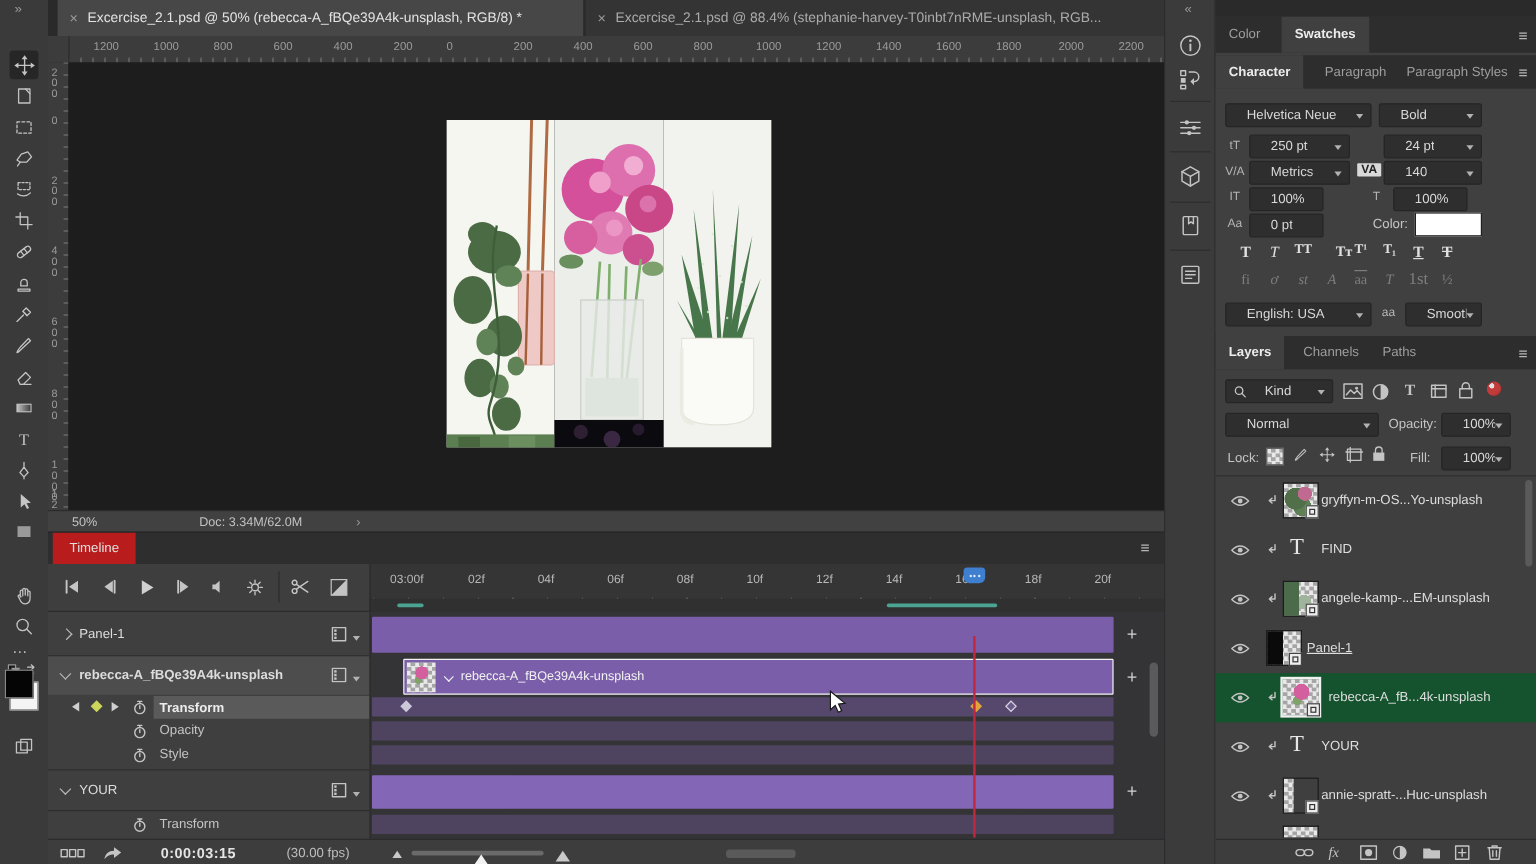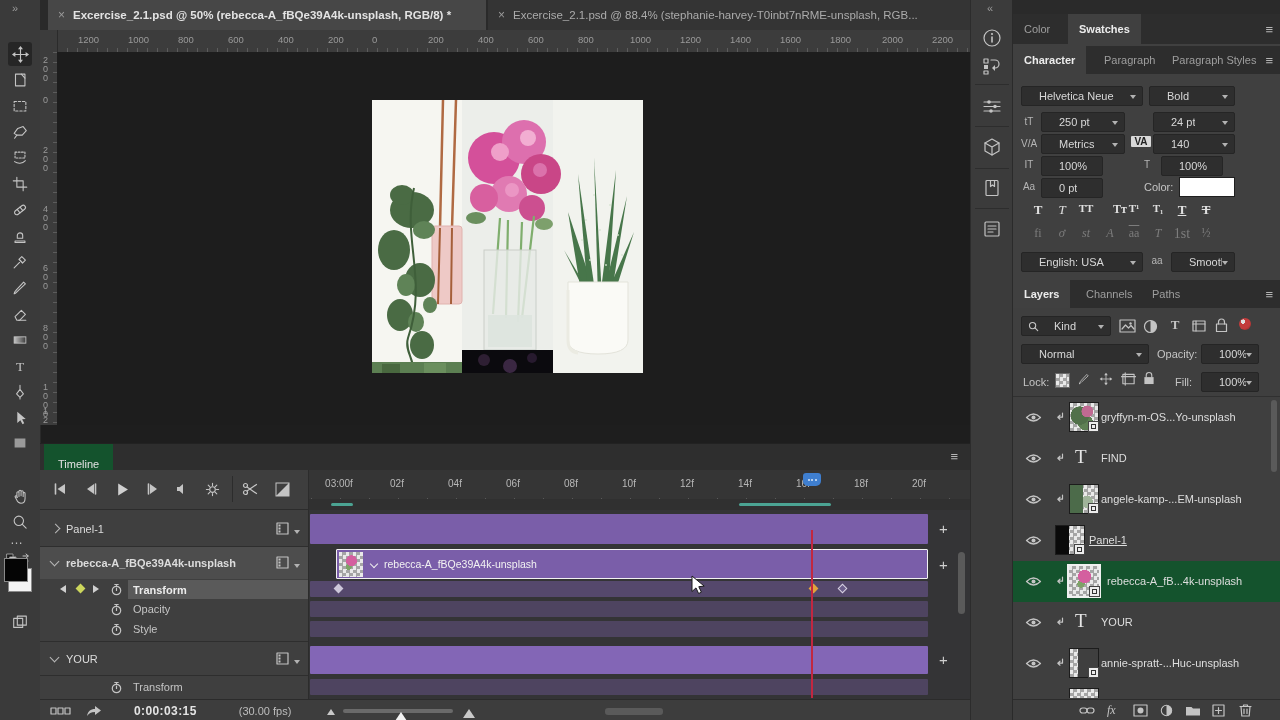--- a/index.html
+++ b/index.html
@@ -27,21 +27,21 @@
      background:repeating-linear-gradient(180deg,#5c5c5c 0 1px,transparent 1px 10px);}
   .vnum{position:absolute;left:3px;width:9px;font-size:9px;line-height:9px;color:#9a9a9a;word-break:break-all;}
   #corner{left:40px;top:30px;width:17px;height:22px;background:#3c3c3c;border-right:1px solid #2b2b2b;border-bottom:1px solid #2b2b2b;}
   
   #canvas{left:57px;top:52px;width:913px;height:373px;background:#1d1d1d;}
   
   #statusbar{left:40px;top:425px;width:930px;height:18px;background:#414141;border-top:1px solid #2b2b2b;display:flex;align-items:center;color:#c2c2c2;font-size:10.5px;}
   
   #tl{left:40px;top:443px;width:930px;height:277px;background:#383838;border-top:1px solid #222;}
   #tl-tabbar{position:absolute;left:0;top:0;width:930px;height:26px;background:#2e2e2e;}
-  #tl-tab{position:absolute;left:4px;top:0;height:26px;padding:0 14px;background:#14532d;display:flex;align-items:flex-end;color:#e2e2e2;}
+  #tl-tab{position:absolute;left:4px;top:0;height:26px;padding:0 14px;background:#b91c1c;display:flex;align-items:center;color:#e2e2e2;}
   #tl-toolbar{position:absolute;left:0;top:26px;width:268px;height:39px;background:#3e3e3e;border-bottom:1px solid #2c2c2c;}
   #tl-rulerarea{position:absolute;left:268px;top:26px;width:662px;height:39px;background:#353535;border-bottom:1px solid #2c2c2c;border-left:1px solid #2c2c2c;}
   .tlnum{position:absolute;top:8px;width:40px;text-align:center;font-size:10px;color:#b8b8b8;}
   #tl-rulerarea::after{content:"";position:absolute;left:2px;right:0;bottom:5px;height:6px;
      background:repeating-linear-gradient(90deg,#5a5a5a 0 1px,transparent 1px 29px);}
   .pbtn{position:absolute;top:8px;width:24px;height:22px;display:flex;align-items:center;justify-content:center;}
   #tl-left{position:absolute;left:0;top:66px;width:268px;height:189px;background:#3f3f3f;}
   #tl-lane{position:absolute;left:268px;top:66px;width:662px;height:189px;background:#343436;border-left:1px solid #2c2c2c;}
   .tl-row-sep{position:absolute;left:0;width:100%;height:1px;background:#2e2e2e;}
   .grp-label{color:#dcdcdc;font-size:11px;white-space:nowrap;}
@@ -221,21 +221,21 @@
       <svg class="ic" width="18" height="18" viewBox="0 0 20 20">
           <rect x="3" y="6" width="10" height="10"></rect>
           <rect x="7" y="3.5" width="10" height="10"></rect>
         </svg>
     </div>
   </div>
 
   <div id="tabbar" class="t">
     <div class="doctab" style="left:8px;width:438px;background:#474747;color:#e3e3e3;">
       <span class="x">×</span>
-      <span style="font-weight:bold;">Excercise_2.1.psd @ 50% (rebecca-A_fBQe39A4k-unsplash, RGB/8) *</span>
+      <span style="font-weight:normal;">Excercise_2.1.psd @ 50% (rebecca-A_fBQe39A4k-unsplash, RGB/8) *</span>
     </div>
     <div class="doctab" style="left:448px;width:482px;background:#343434;color:#ababab;">
       <span class="x">×</span>
       <span>Excercise_2.1.psd @ 88.4% (stephanie-harvey-T0inbt7nRME-unsplash, RGB...</span>
     </div>
   </div>
 
   <div id="hruler" class="t">
     <span class="hnum" style="left:38px">1200</span>
     <span class="hnum" style="left:88px">1000</span>
@@ -339,20 +339,25 @@
         <circle cx="234" cy="165" r="1"></circle>
           <circle cx="250" cy="155" r="1"></circle>
           <circle cx="210" cy="140" r="1"></circle>
       </g>
       <path d="M196 182h60v58q0 14-30 14t-30-14z" fill="#fafaf6"></path>
       <path d="M196 182h60v58q0 14-30 14t-30-14z" fill="none" stroke="#e3e3da"></path>
       <path d="M196 190v50q0 12 10 13" stroke="#ebebe2" fill="none" stroke-width="3"></path>
     </svg>
   </div>
 
+  <div id="statusbar" class="t">
+    <span style="margin-left:20px;">50%</span>
+    <span style="margin-left:85px;">Doc: 3.34M/62.0M</span>
+    <span style="margin-left:45px;color:#9a9a9a;">›</span>
+  </div>
 
   <div id="tl" class="t">
     <div id="tl-tabbar">
       <div id="tl-tab">
           <span>Timeline</span>
         </div>
       <div class="t" style="right:12px;top:5px;color:#b5b5b5;font-size:13px;">≡</div>
     </div>
 
     <div id="tl-toolbar">

